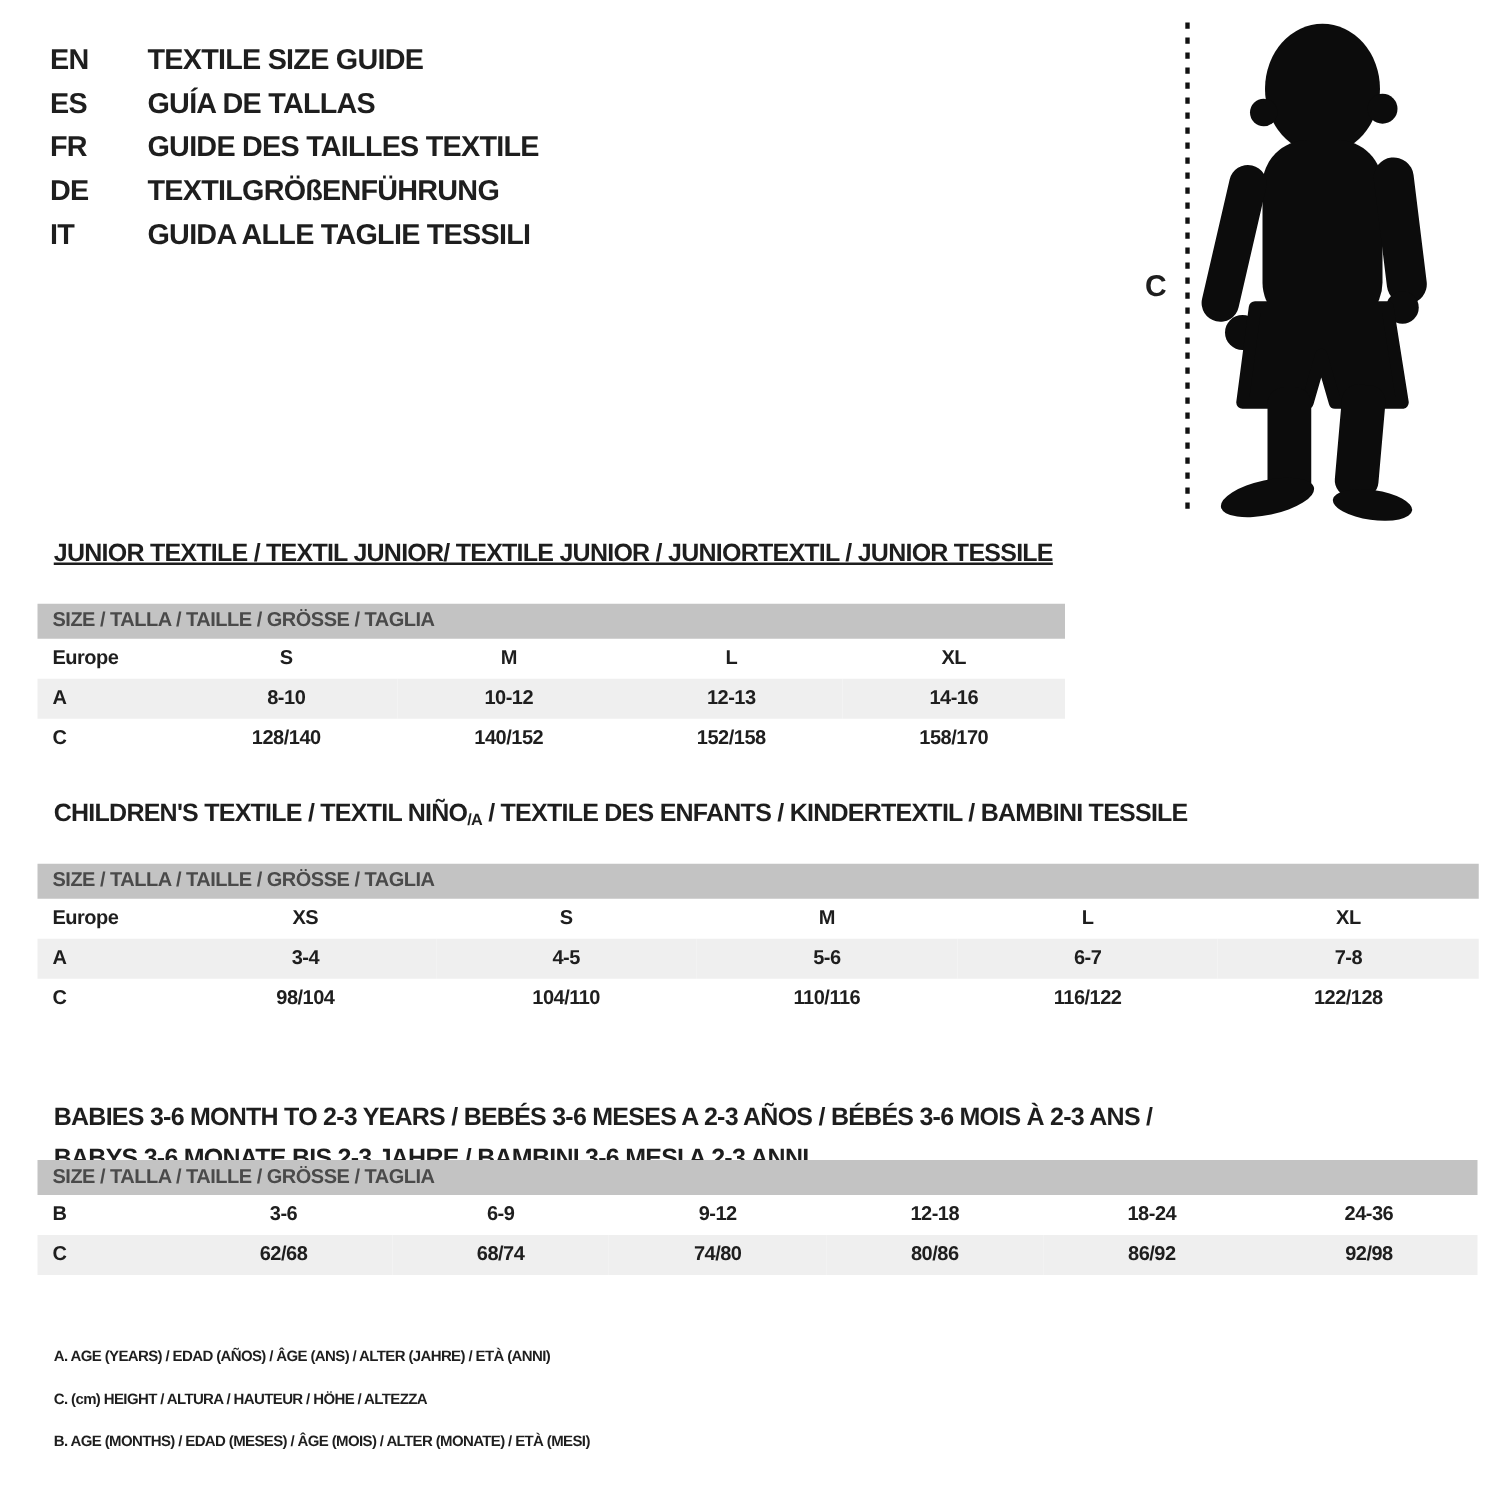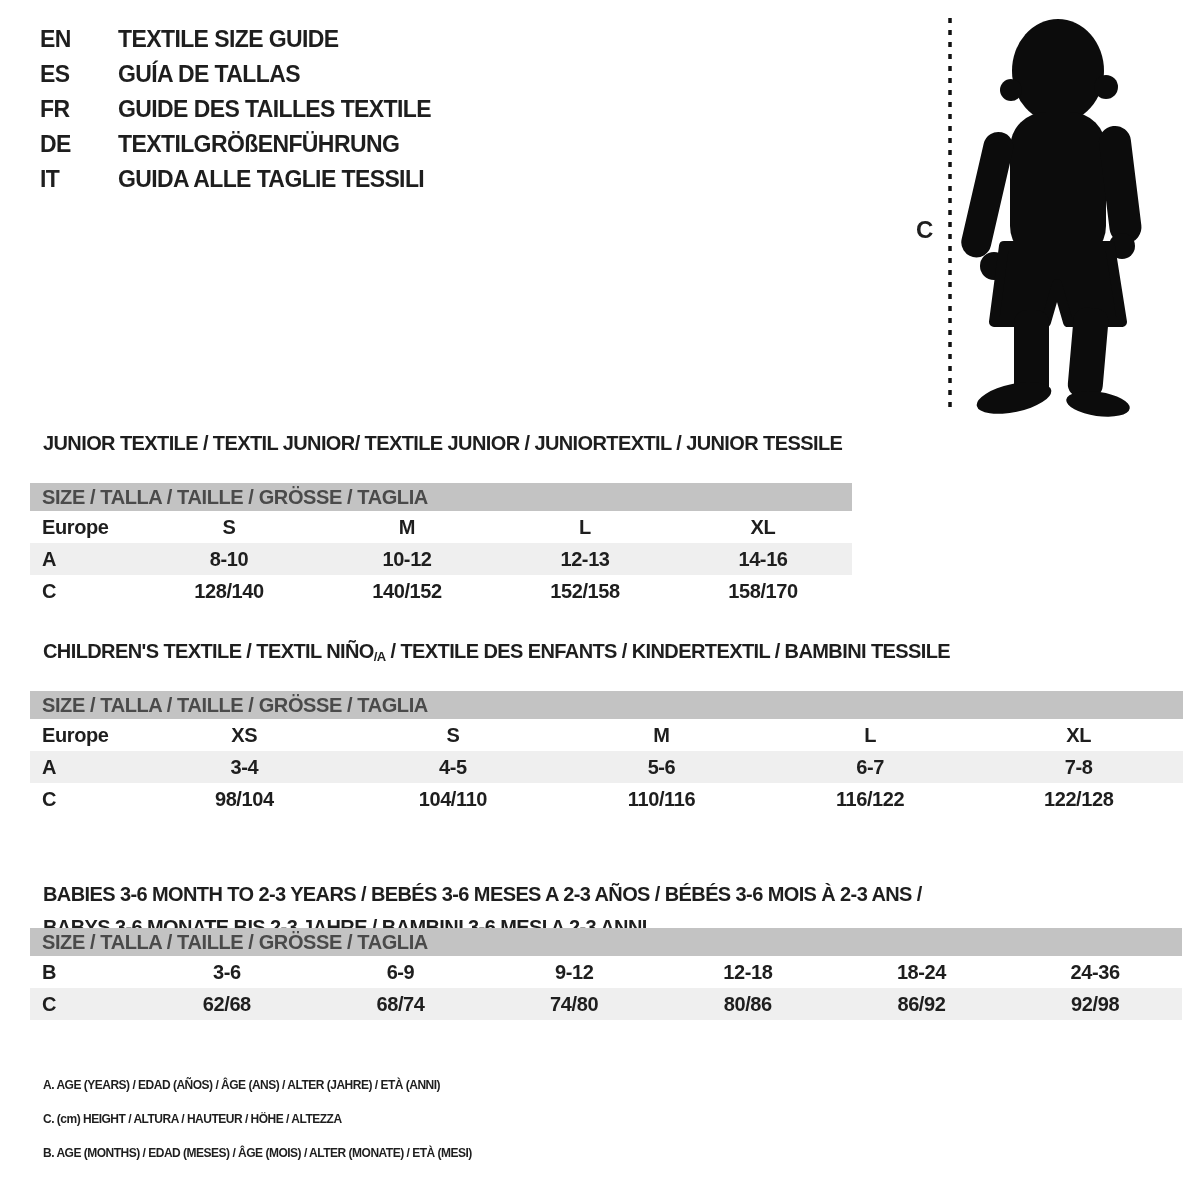--- a/index.html
+++ b/index.html
@@ -7,48 +7,48 @@
     width:1200px; height:1200px;
     background:#ffffff;
     font-family:"Liberation Sans", sans-serif;
     color:#1e1e1e;
     position:relative;
     overflow:hidden;
   }
 
   
   .languages { position:absolute; left:40px; top:26px; }
-  .lang-row { display:flex; height:35px; align-items:flex-start; }
+  .lang-row { display:flex; height:35px; align-items:flex-end; }
   .lang-code, .lang-title {
     font-size:23px; font-weight:bold; letter-spacing:-0.6px; white-space:nowrap;
   }
   .lang-code { width:78px; }
 
   
   .figure-svg { position:absolute; left:900px; top:8px; }
   .figure-label {
     position:absolute; left:916px; top:216px;
     font-size:24px; font-weight:bold;
   }
 
   
   .sec-heading {
     position:absolute; left:43px;
     font-size:20px; font-weight:bold; letter-spacing:-0.6px;
     white-space:nowrap;
   }
-  #junior-heading   { top:432px; }
+  #junior-heading   { top:432px;text-decoration:underline; }
   #children-heading { top:640px; }
   #babies-heading   { top:878px; line-height:33px; }
   .sub-mark { font-size:13px; position:relative; top:3px; }
 
   
   .size-table {
     position:absolute; border-collapse:collapse; table-layout:fixed;
-    font-size:20px; font-weight:bold; letter-spacing:-0.4px;
+    font-size:16px; font-weight:bold; letter-spacing:-0.4px;
   }
   .size-table td { padding:0; text-align:center; height:32px; white-space:nowrap; }
   .size-table td.lbl { text-align:left; padding-left:12px; }
   .size-table tr.bar td {
     background:#c3c3c3; color:#4a4a4a;
     text-align:left; padding-left:12px; height:28px;
   }
   .size-table tr.alt td { background:#efefef; }
   #junior-table   { left:30px; top:483px; width:822px; }
   #children-table { left:30px; top:691px; width:1153px; }

